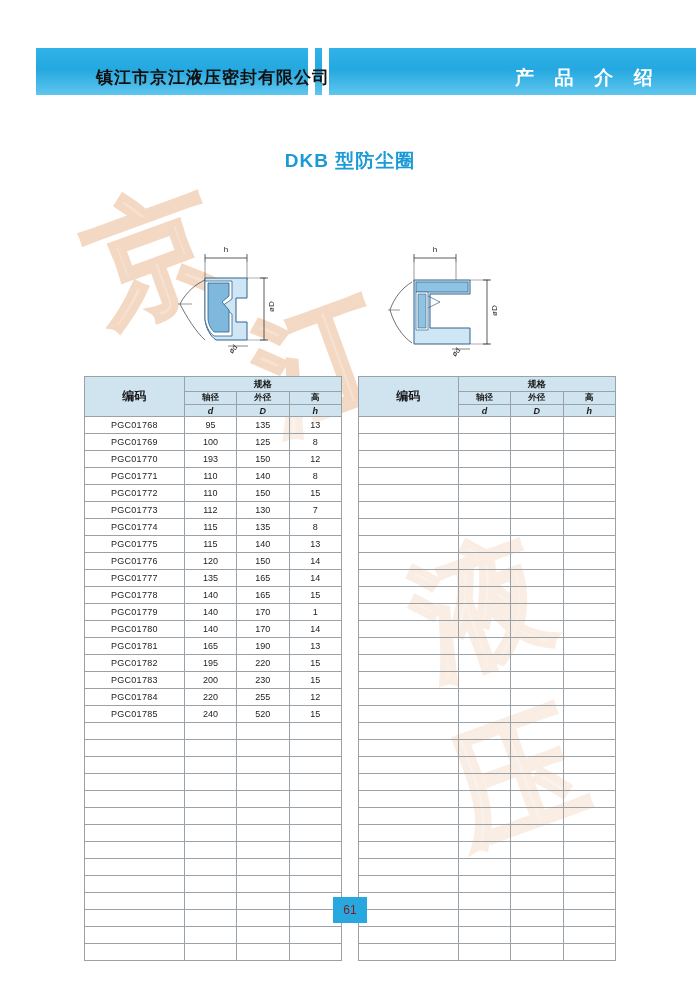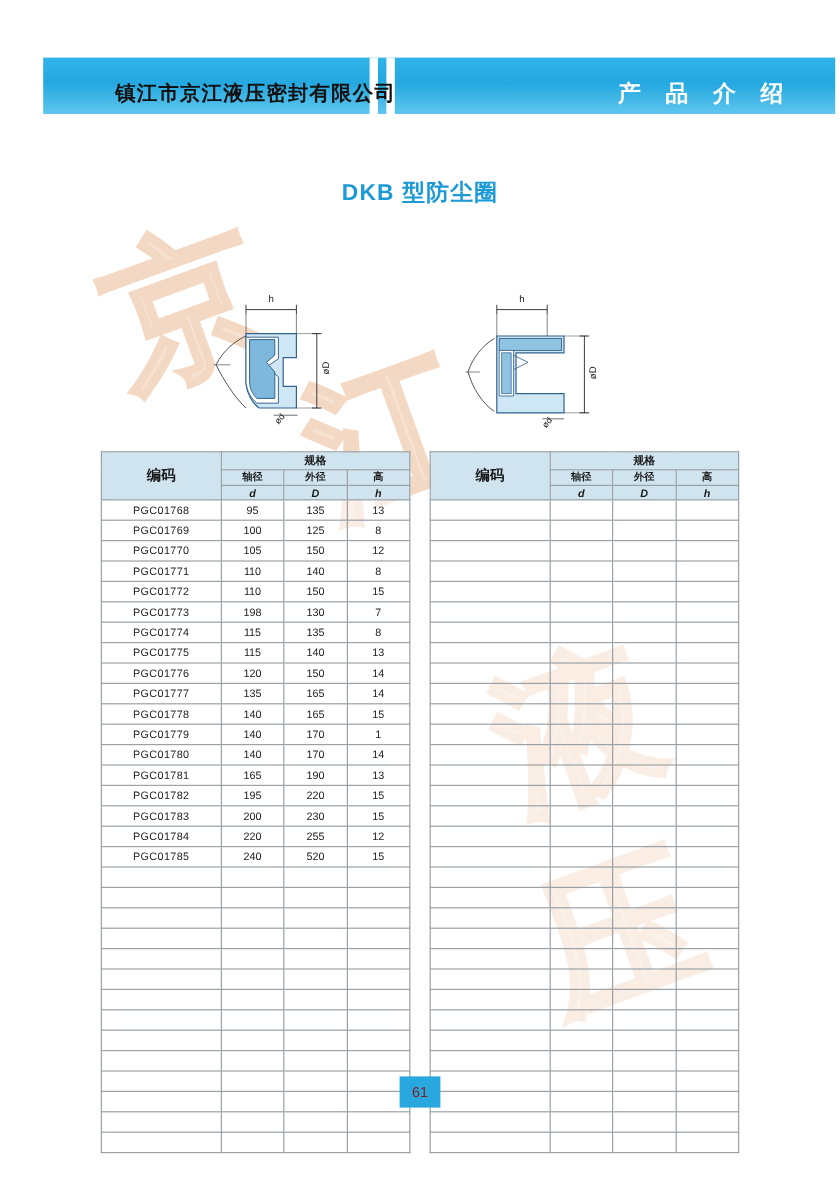--- a/index.html
+++ b/index.html
@@ -295,39 +295,39 @@
             <td class="num">13</td>
           </tr>
           <tr>
             <td class="code">PGC01769</td>
             <td class="num">100</td>
             <td class="num">125</td>
             <td class="num">8</td>
           </tr>
           <tr>
             <td class="code">PGC01770</td>
-            <td class="num">105</td>
+            <td class="num">193</td>
             <td class="num">150</td>
             <td class="num">12</td>
           </tr>
           <tr>
             <td class="code">PGC01771</td>
             <td class="num">110</td>
             <td class="num">140</td>
             <td class="num">8</td>
           </tr>
           <tr>
             <td class="code">PGC01772</td>
             <td class="num">110</td>
             <td class="num">150</td>
             <td class="num">15</td>
           </tr>
           <tr>
             <td class="code">PGC01773</td>
-            <td class="num">198</td>
+            <td class="num">112</td>
             <td class="num">130</td>
             <td class="num">7</td>
           </tr>
           <tr>
             <td class="code">PGC01774</td>
             <td class="num">115</td>
             <td class="num">135</td>
             <td class="num">8</td>
           </tr>
           <tr>

